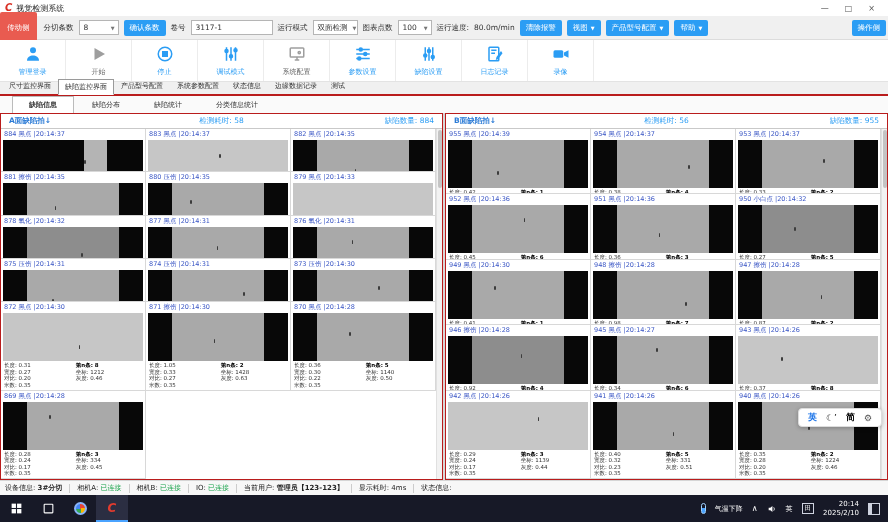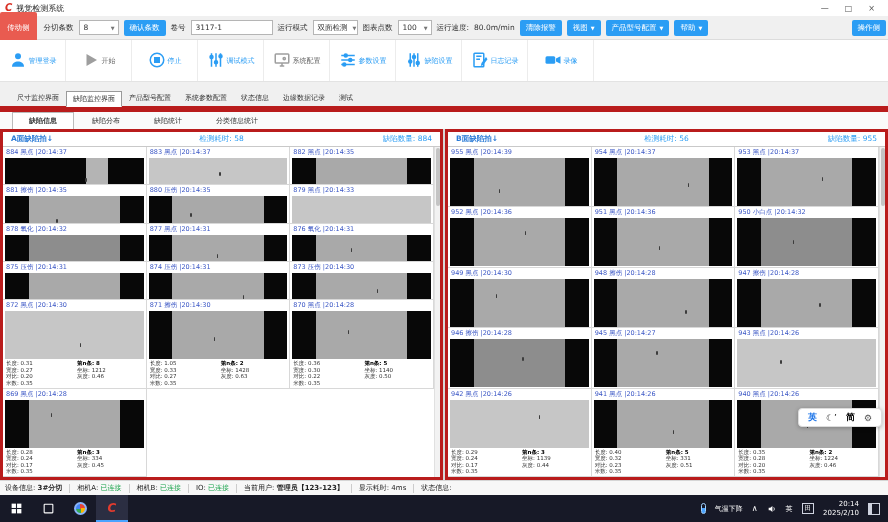--- a/index.html
+++ b/index.html
@@ -19,38 +19,38 @@
   .lab{white-space:nowrap;}
   .combo{background:#fff;border:1px solid #b5b5b5;height:15px;display:flex;align-items:center;padding:0 3px 0 4px;gap:5px;white-space:nowrap;}
   .combo .arr{color:#777;font-size:5px;}
   .input{background:#fff;border:1px solid #b5b5b5;height:15px;display:flex;align-items:center;padding:0 4px;white-space:nowrap;}
   .btn-blue{background:#2b9df4;color:#fff;border-radius:2px;height:16px;display:flex;align-items:center;gap:3px;padding:0 6px;white-space:nowrap;}
   .btn-blue .arr{font-size:5px;}
   .spacer{flex:1;}
 
   
   .toolbar2{height:42px;background:#fff;border-bottom:1px solid #e3e3e3;display:flex;flex:0 0 auto;}
-  .tb2-btn{width:66px;display:flex;flex-direction:row;align-items:center;justify-content:center;gap:2px;border-right:1px solid #ececec;color:#2b9df4;font-size:7px;cursor:default;}
+  .tb2-btn{width:66px;display:flex;flex-direction:column;align-items:center;justify-content:center;gap:2px;border-right:1px solid #ececec;color:#2b9df4;font-size:7px;cursor:default;}
   .tb2-btn.muted{color:#666;}
   .tb2-btn.muted svg{color:#9e9e9e;}
   .tb2-btn svg{width:18px;height:18px;color:#2b9df4;}
 
   
-  .tabs{height:30px;background:#f0f0f0;display:flex;font-size:7px;align-items:flex-end;border-bottom:6px solid #b91c1c;padding-left:10px;flex:0 0 auto;color:#333;}
+  .tabs{height:14px;background:#f0f0f0;display:flex;font-size:7px;align-items:flex-end;border-bottom:2px solid #b91c1c;padding-left:2px;flex:0 0 auto;color:#333;}
   .tab{padding:2px 6px 2px 6px;border:1px solid transparent;white-space:nowrap;}
   .tab.active{background:#fff;border:1px solid #9a9a9a;border-bottom-color:#fff;position:relative;top:1px;}
 
   
   .subtabs{height:17px;background:#fafafa;display:flex;font-size:7px;align-items:center;padding-left:12px;gap:2px;flex:0 0 auto;color:#333;}
   .subtab{padding:3px 16px;}
   .subtab.active{background:#fff;border:1px solid #bbb;font-weight:bold;}
 
   
   .main{flex:1;display:flex;gap:2px;background:#d7d7d7;min-height:0;}
-  .panel{flex:1;display:flex;flex-direction:column;border:3px solid #b91c1c;background:#fff;min-width:0;justify-content:center;}
+  .panel{flex:1;display:flex;flex-direction:column;border:1px solid #b91c1c;background:#fff;min-width:0;justify-content:center;}
   .panel-head{height:15px;display:flex;align-items:center;font-size:7.5px;border-bottom:1px solid #c9c9c9;padding:0 8px;flex:0 0 auto;}
   .panel-title{color:#2b7bd6;font-weight:bold;flex:1;}
   .panel-mid{color:#2b9df4;flex:1;text-align:center;}
   .panel-right{color:#2b9df4;flex:1;text-align:right;}
   .panel-body{flex:1;display:flex;min-height:0;}
   .grid{flex:1;display:grid;grid-template-columns:repeat(3,1fr);grid-template-rows:repeat(4,1fr);min-width:0;}
   .scrollbar{width:6px;background:#f2f2f2;border-left:1px solid #e0e0e0;position:relative;flex:0 0 auto;}
   .thumb{position:absolute;top:1px;left:1px;width:4px;height:58px;background:#c4c4c4;border-radius:2px;}
 
   .card{border-right:1px solid #d8d8d8;border-bottom:1px solid #d8d8d8;display:flex;flex-direction:column;overflow:hidden;background:#fff;}

